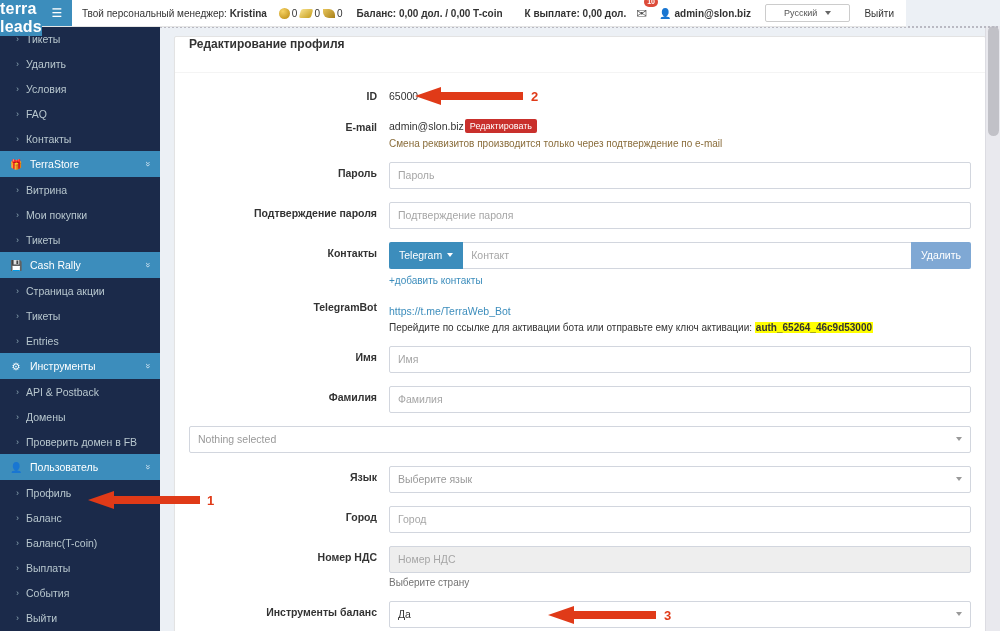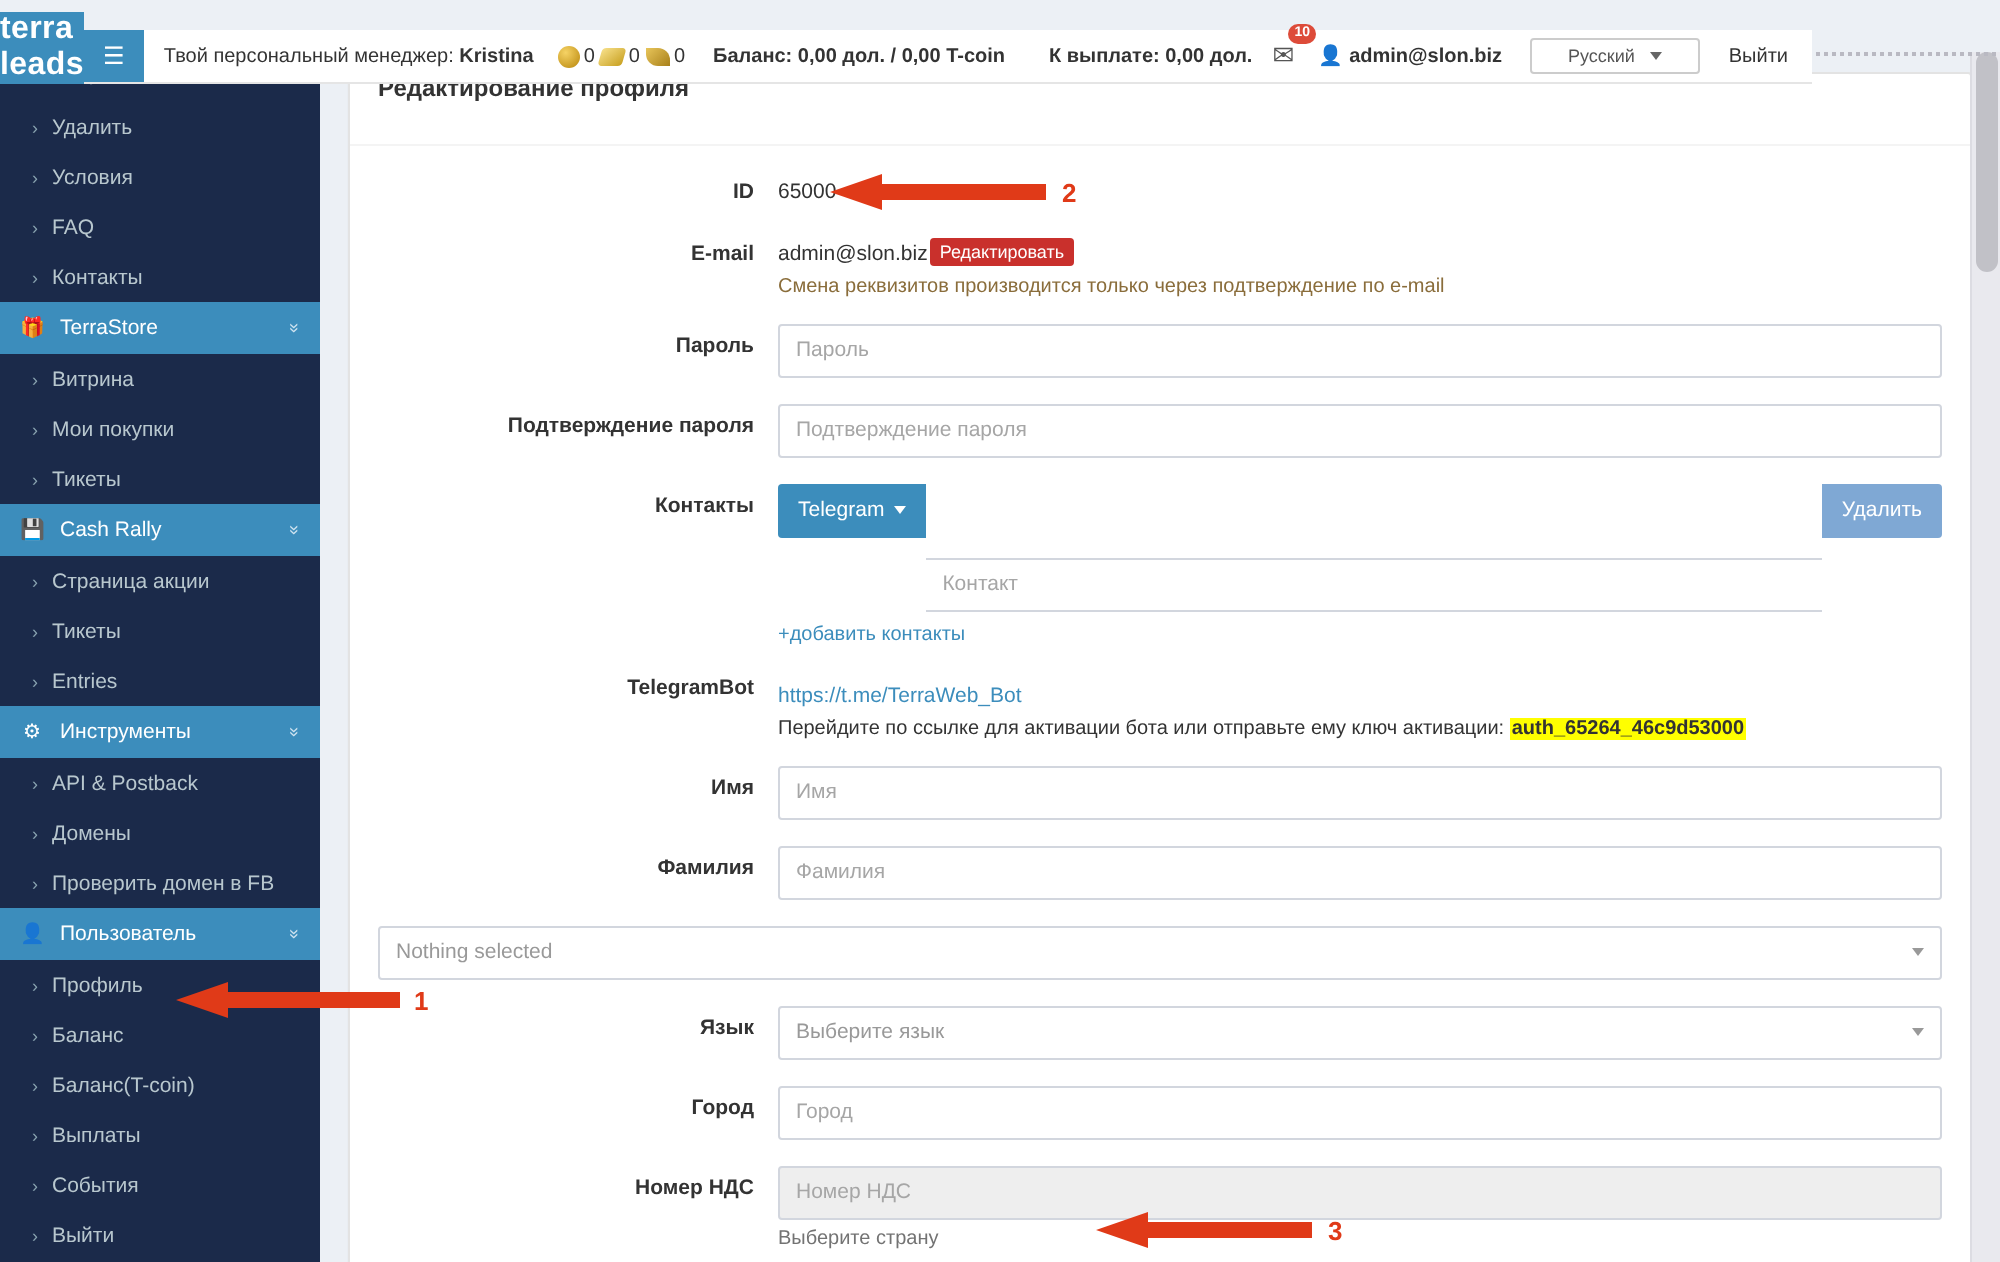--- a/index.html
+++ b/index.html
@@ -5,22 +5,22 @@
   * { box-sizing: border-box; margin: 0; padding: 0; }
   html, body {
     width: 1000px; height: 631px;
     font-family: "Liberation Sans", sans-serif;
     overflow: hidden;
     background: #ecf0f5;
   }
   #app { position: relative; width: 1000px; height: 631px; }
 
   
-  .topbar { position: absolute; top: 16px; left: 0; width: 904px; height: 26px;
-            display: flex; align-items: flex-end; z-index: 30; }
+  .topbar { position: absolute; top: 0; left: 0; width: 904px; height: 26px;
+            display: flex; align-items: flex-start; z-index: 30; }
   .brand { width: 160px; background: #3c8dbc; display: flex; align-items: center;
            justify-content: center; }
   .brand-text { color: #fff; font-size: 16px; font-weight: bold; letter-spacing: .2px; }
   .navbar { flex: 1; background: #fff; display: flex; align-items: center;
             border-bottom: 1px solid #e5e5e5; padding-right: 8px; }
   .hamburger { width: 30px; color: #fff; background: #3c8dbc; height: 26px;
                display: flex; align-items: center; justify-content: center;
                font-size: 12px; }
   .nav-text { font-size: 10px; color: #333; margin-left: 10px; white-space: nowrap; }
   .nav-text b { font-weight: bold; }
@@ -95,21 +95,21 @@
               position: relative; top: -1px; }
   .email-line { font-size: 10.5px; color: #333; padding-top: 4px; }
   .inputgroup { display: flex; width: 100%; }
   .ig-btn { background: #3c8dbc; color: #fff; font-size: 10.5px; height: 27px;
             display: flex; align-items: center; gap: 5px; padding: 0 10px;
             border-radius: 2px 0 0 2px; }
   .ig-btn .tri { width:0;height:0;border-left:3px solid transparent;
                  border-right:3px solid transparent;border-top:4px solid #fff; }
   .ig-inp { flex: 1; height: 27px; border: 1px solid #d2d6de; border-left: none;
             border-right: none; font-size: 10.5px; color: #555; padding: 0 8px;
-            font-family: "Liberation Sans", sans-serif; margin-top: 37px; }
+            font-family: "Liberation Sans", sans-serif; }
   .ig-inp::placeholder { color: #a6a6a6; }
   .ig-del { background: #7fa8d4; color: #fff; font-size: 10.5px; height: 27px;
             display: flex; align-items: center; padding: 0 10px; border-radius: 0 2px 2px 0; }
   .link { color: #3c8dbc; font-size: 10px; text-decoration: none; }
   .link.big { font-size: 10.5px; }
   .hl { background: #ffff00; color: #333; font-weight: bold; padding: 0 1px; }
   .tg-line2 { font-size: 10px; color: #333; margin-top: 3px; }
 
   
   .anno { position: absolute; z-index: 50; display: flex; align-items: center; }

